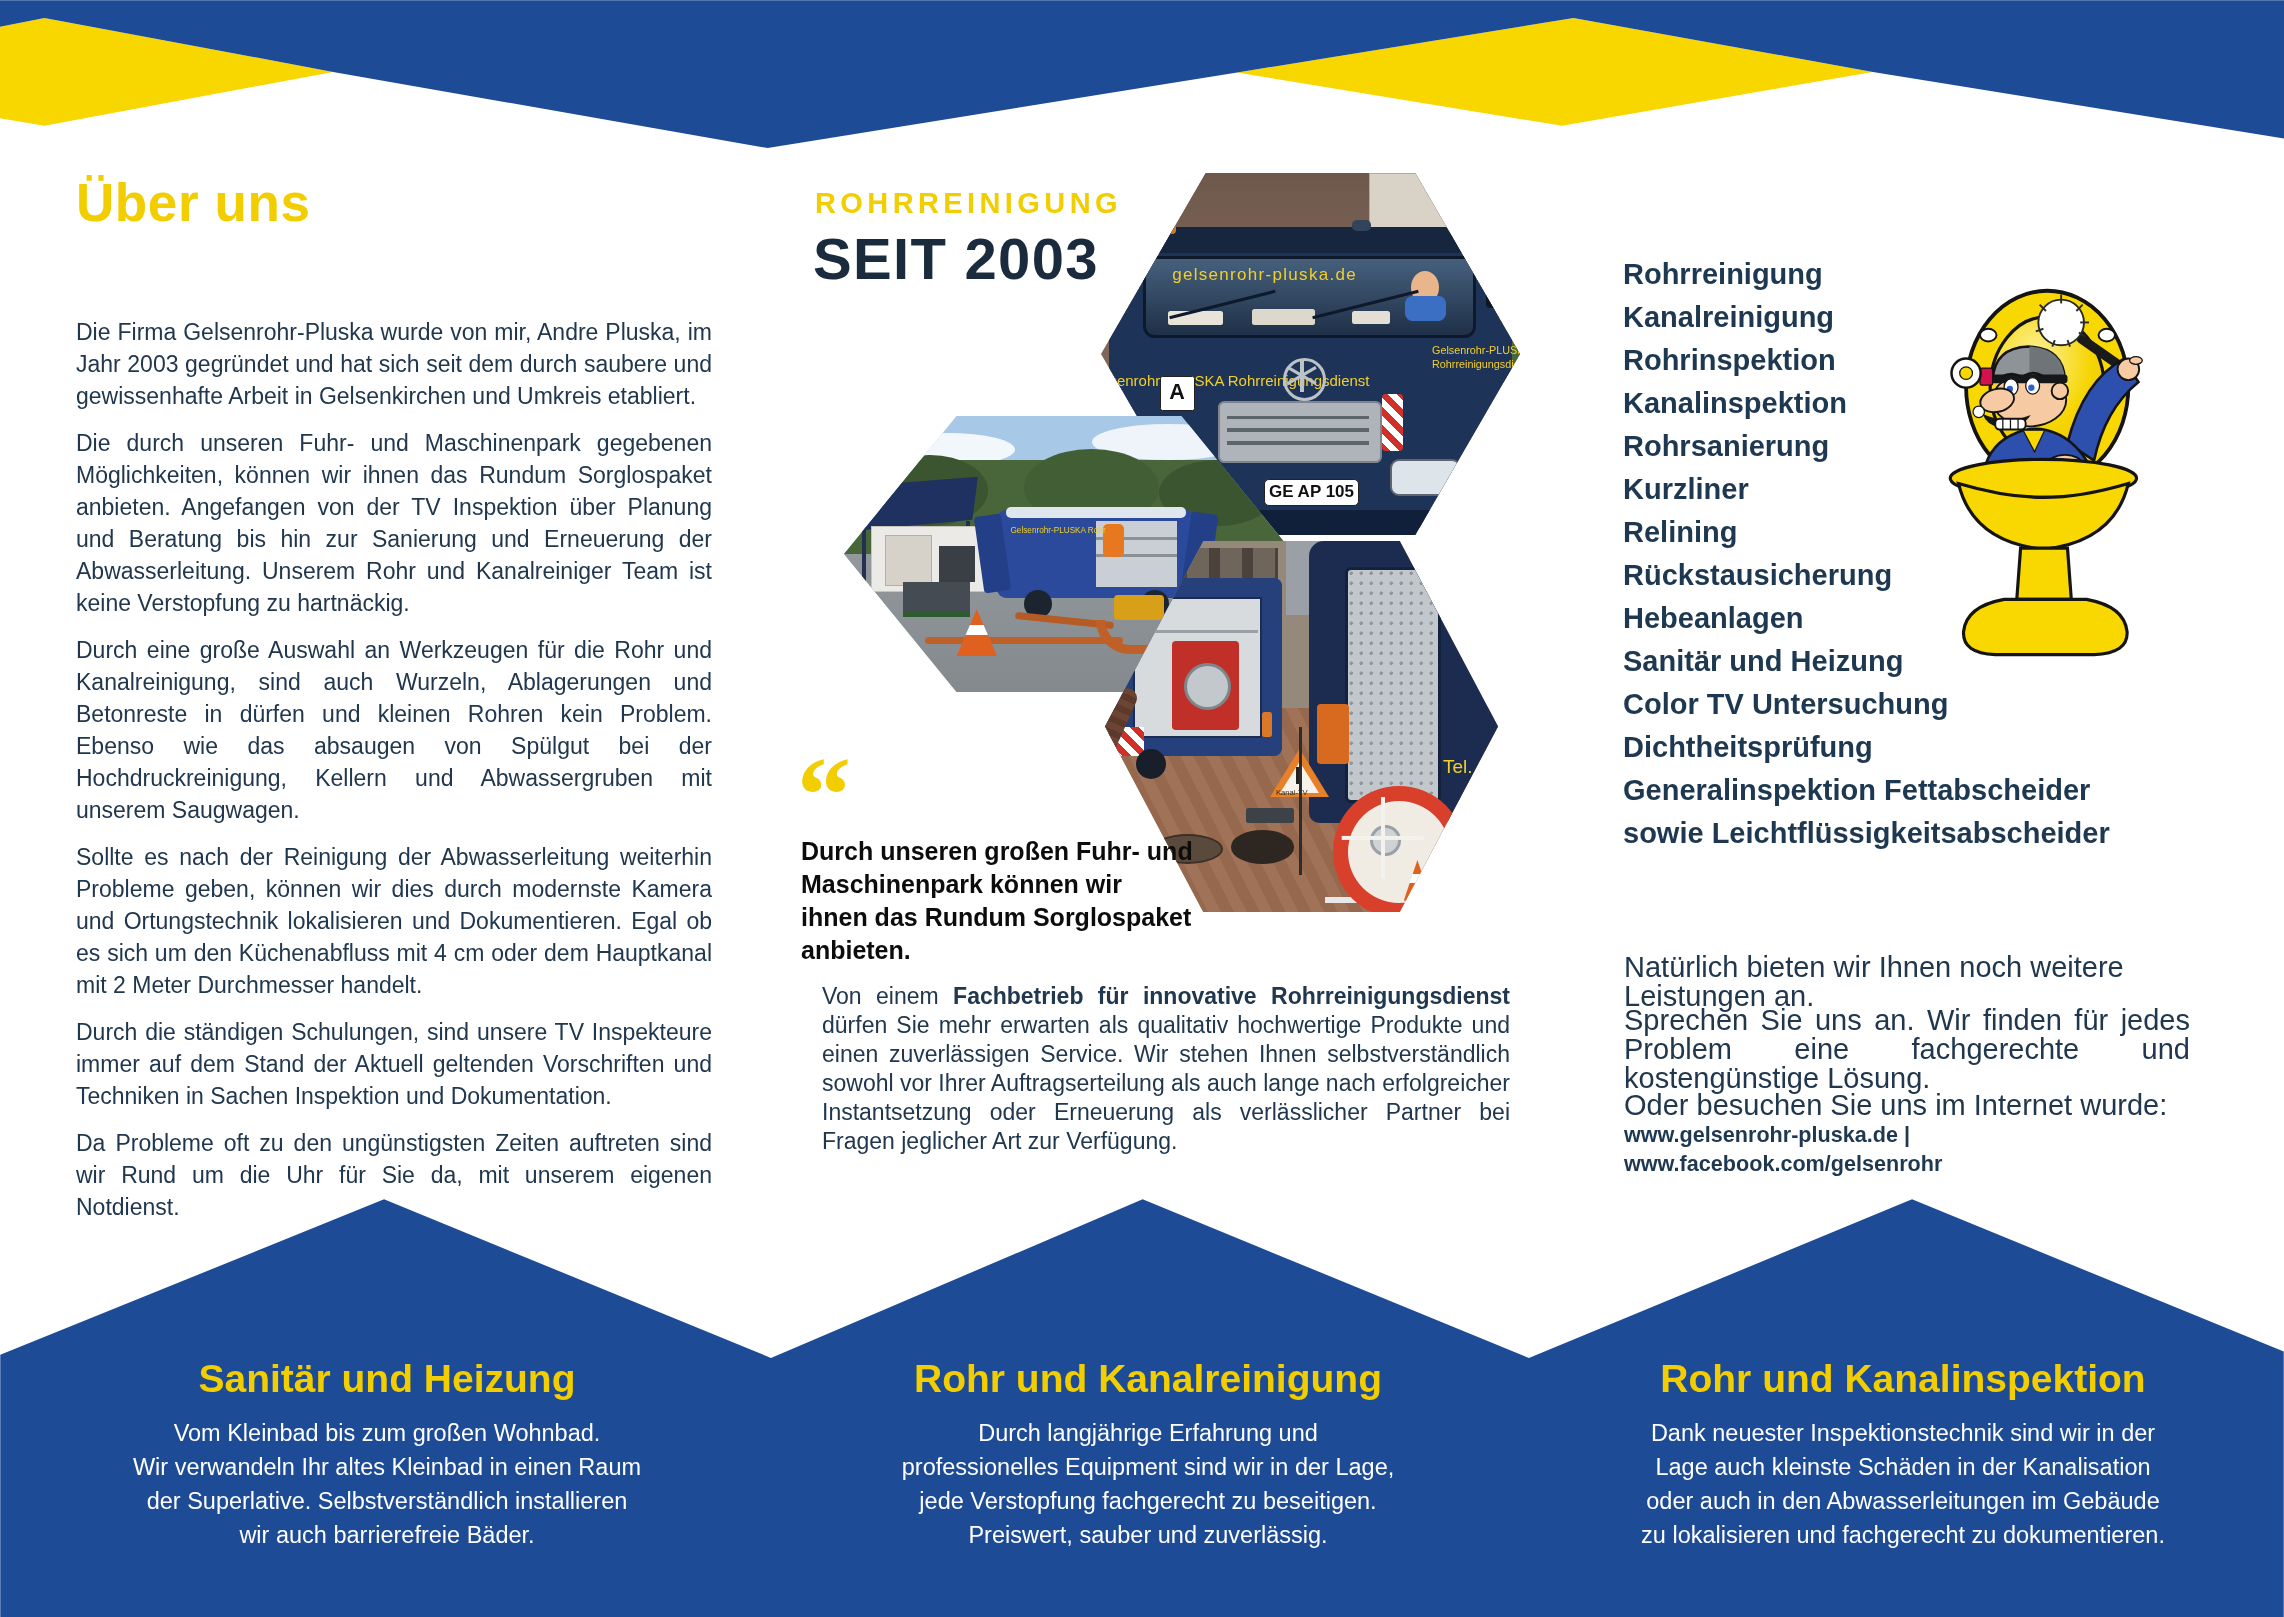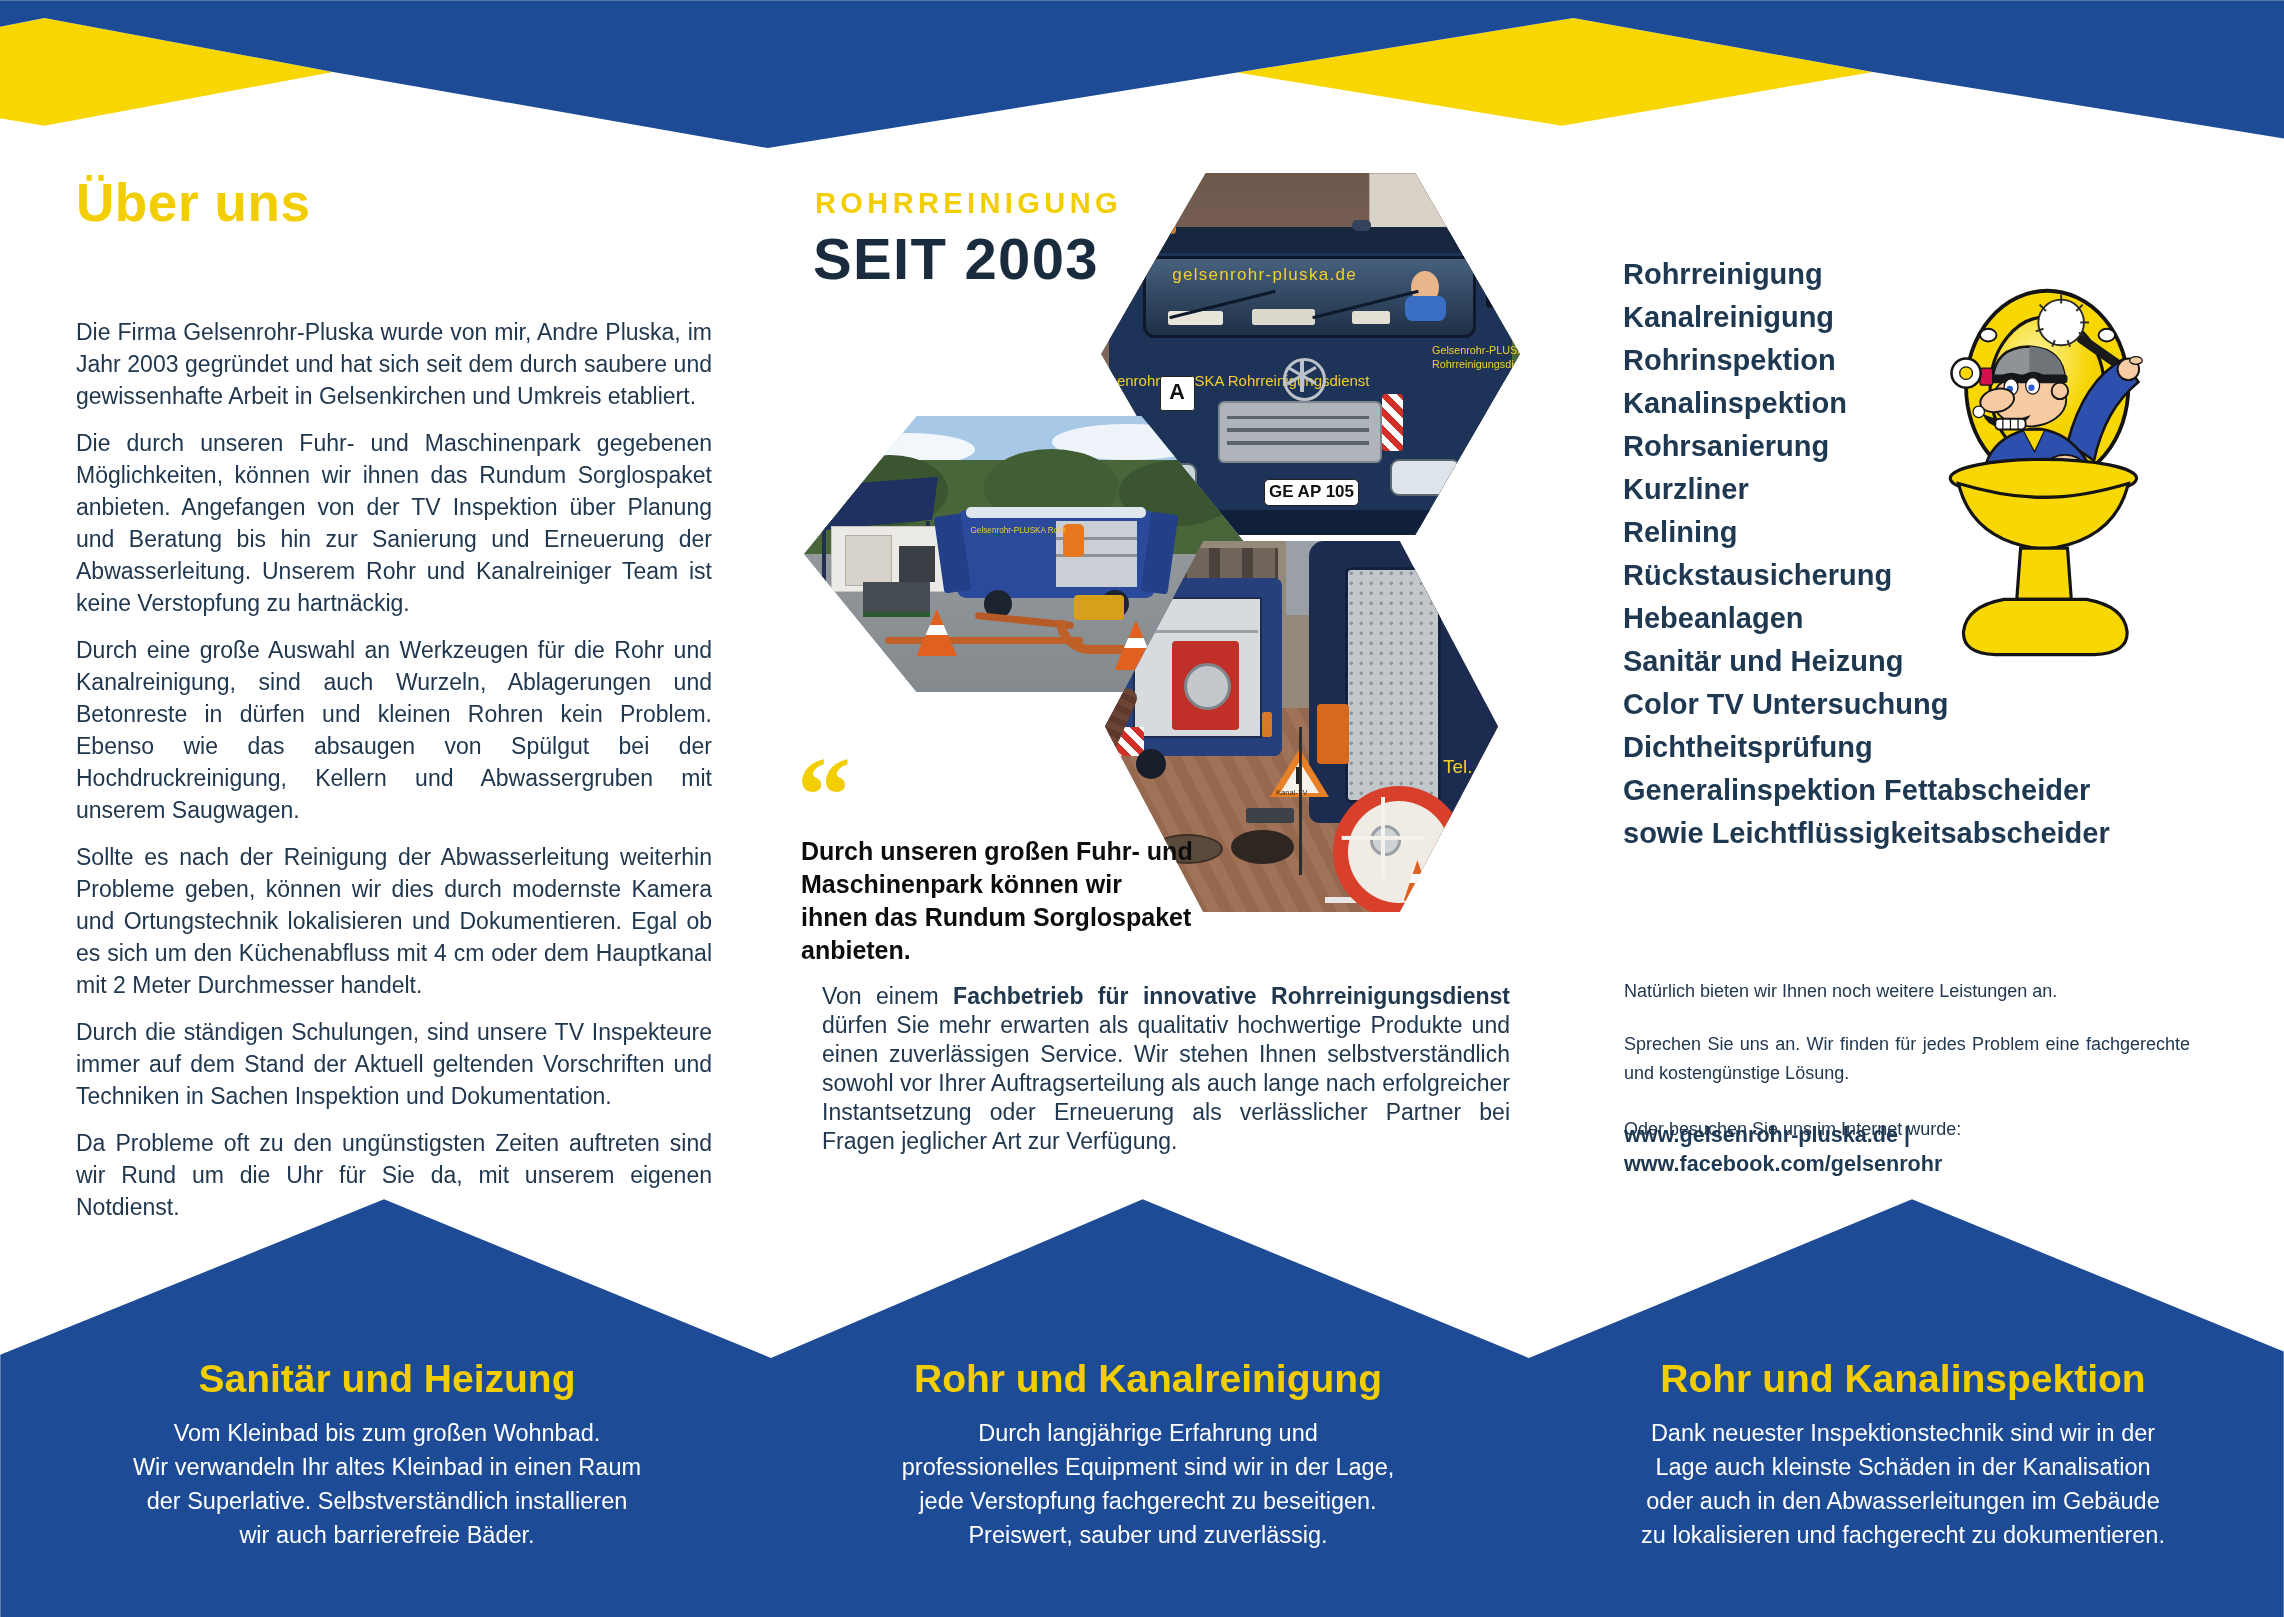--- a/index.html
+++ b/index.html
@@ -17,21 +17,21 @@
   
   .body-copy p { margin:0 0 15px 0; font-size:23px; line-height:32px; text-align:justify; color:#20374e; }
   .quote-mark { font-family:"Liberation Serif","DejaVu Serif",serif; font-size:108px; line-height:1; color:#f2cd00; font-weight:700; }
   .quote-text { font-size:25px; line-height:33px; font-weight:700; color:#0c0c0c; white-space:pre-line; }
   .intro { font-size:23px; line-height:29px; text-align:justify; color:#20374e; }
   .intro b { font-weight:700; }
 
   
   .svc-list { list-style:none; margin:0; padding:0; }
   .svc-list li { font-size:29px; line-height:43px; font-weight:600; color:#1d3850; }
-  .note  { font-size:18px; line-height:29px; color:#20374e;margin-top:24px; }
+  .note  { font-size:29px; line-height:29px; color:#20374e; }
   .note-just { text-align:justify; }
   .links-line { font-size:21.6px; line-height:29px; font-weight:700; color:#1d3850; }
 
   
   .foot-col { text-align:center; }
   .foot-title { color:#f2cd00; font-weight:700; font-size:39px; line-height:1; }
   .foot-body { margin-top:18px; color:#ffffff; font-size:23.5px; line-height:34px; white-space:pre-line; }
 
   
   .hex { position:absolute; overflow:hidden;
@@ -101,21 +101,21 @@
     <div style="left:30%;top:67%;width:34%;height:3.8px;background:#5c646c;"></div>
     <div style="left:30%;top:70.5%;width:34%;height:3.8px;background:#5c646c;"></div>
     <div style="left:30%;top:74%;width:34%;height:3.8px;background:#5c646c;"></div>
     <div class="stripe-redwhite" style="left:67%;top:61%;width:21.6px;height:57px;border-radius:3.8px;"></div>
     <div style="left:69%;top:79%;width:16%;height:9%;background:#dde4ea;border:2.5px solid #5d6670;border-radius:9px;"></div>
     <div style="left:10%;top:80%;width:12%;height:8%;background:#cdd5dc;border:2.5px solid #5d6670;border-radius:9px;"></div>
     <div class="plate" style="left:39%;top:84.5%;width:22%;height:7%;font-size:17px;line-height:24px;">GE AP 105</div>
     <div style="left:6%;top:93%;width:88%;height:7%;background:#11203a;border-radius:6.3px;"></div>
   </div>
 
-  <div class="hex" style="left:804px;top:416px;width:450px;height:276px;background:#a8c8e8;">
+  <div class="hex" style="left:844px;top:416px;width:450px;height:276px;background:#a8c8e8;">
     <div style="left:8%;top:6%;width:30%;height:12%;background:#f2f7fc;border-radius:50%;"></div>
     <div style="left:55%;top:3%;width:34%;height:13%;background:#eef4fa;border-radius:50%;"></div>
     <div style="left:0;top:16%;width:100%;height:34%;background:#48663a;"></div>
     <div style="left:6%;top:14%;width:26%;height:26%;background:#3a5530;border-radius:50%;"></div>
     <div style="left:40%;top:12%;width:30%;height:28%;background:#415e35;border-radius:50%;"></div>
     <div style="left:70%;top:16%;width:26%;height:24%;background:#3a5530;border-radius:50%;"></div>
     <div style="left:0;top:50%;width:100%;height:50%;background:linear-gradient(#93989c,#84898d);"></div>
     <div style="left:0;top:22%;width:31%;height:20%;background:#1e3160;clip-path:polygon(4% 18%,96% 0,92% 78%,0 100%);"></div>
     <div style="left:4%;top:40%;width:4.4px;height:24%;background:#23304f;"></div>
     <div style="left:27%;top:38%;width:4.4px;height:26%;background:#23304f;"></div>

